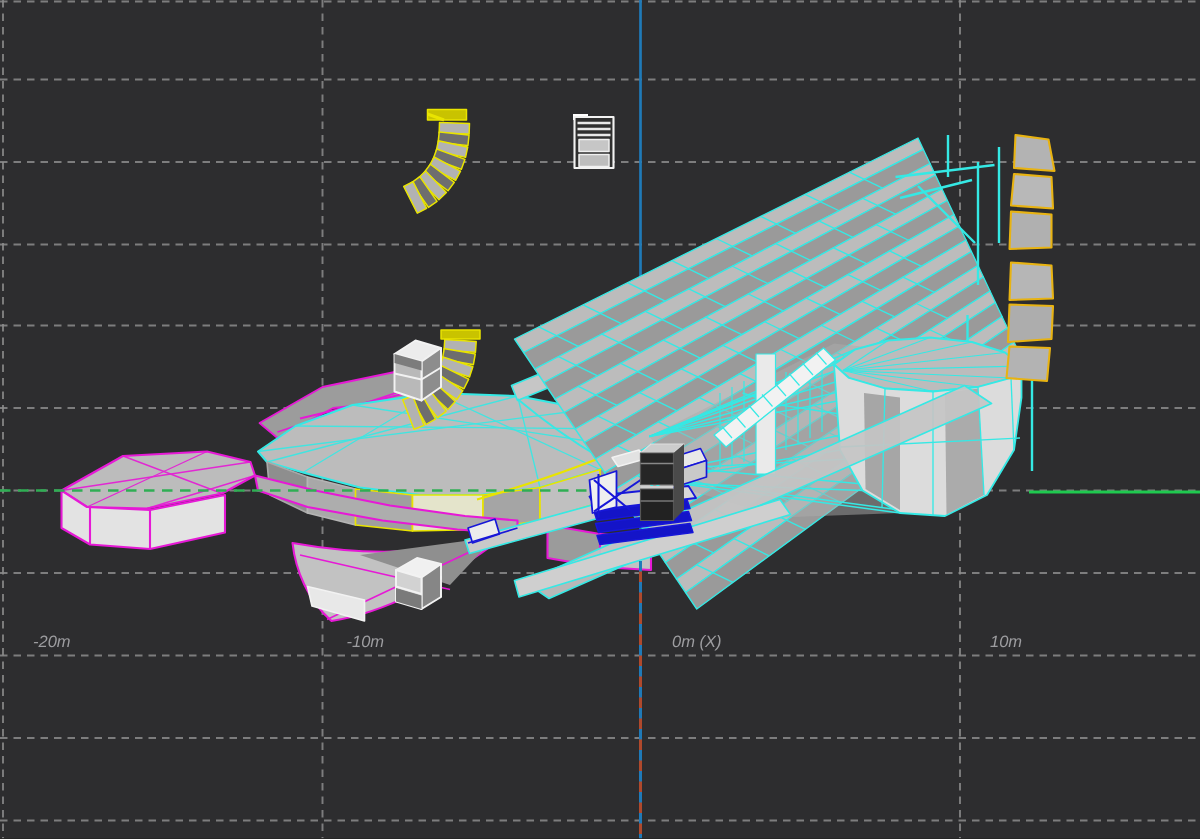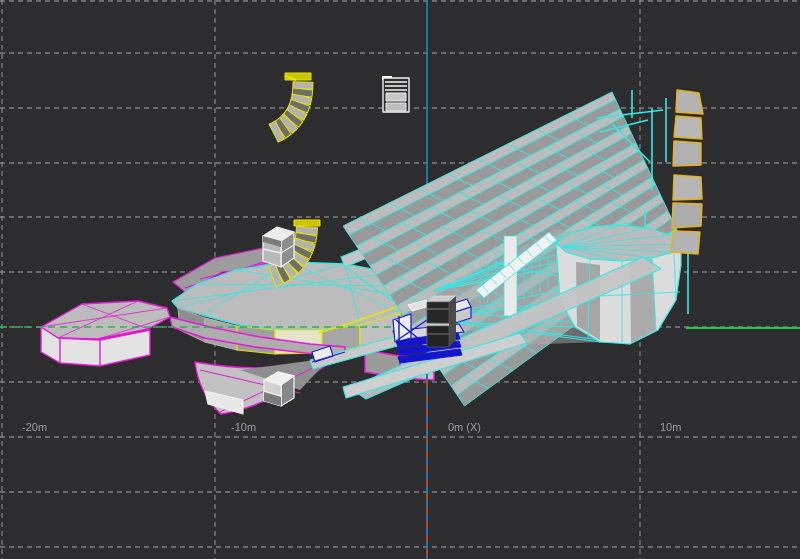--- a/index.html
+++ b/index.html
@@ -1,16 +1,16 @@
 <!DOCTYPE html>
 <html style="--background: #2d2d2f; --grid: #8c8c8c; --label: #9d9da0; --green_axis: #2fae54; --green_solid: #1fc94f; --blue_axis: #1f7ab8; --red_axis: #b0492c; --cyan: #35e9e5; --magenta: #e619d6; --yellow: #e9e400; --gold: #e8b312; --blue_struct: #1717d8; --white_line: #f2f2f2; --fill_light: #bcbcbc; --fill_mid: #9a9a9a; --fill_dark: #7d7d7d; --fill_pale: #e2e2e2;"><head>
 <meta charset="utf-8">
 <style>
   html,body{margin:0;padding:0;background:#222;}
-  #viewport{position:relative;width:800px;height:559px;background:var(--background,#2d2d2f);overflow:hidden;font-family:"Liberation Sans",sans-serif;}
+  #viewport{position:relative;width:800px;height:559px;background:var(--background,#2d2d2f);overflow:hidden;font-family:"Liberation Sans",sans-serif;font-style:italic;}
   svg{display:block}
   .grid-line{stroke:var(--grid,#8c8c8c);stroke-width:1.3;stroke-dasharray:5 4;opacity:.85}
   .axis-label{fill:var(--label,#9d9da0);font-size:11px;font-family:"Liberation Sans",sans-serif}
   .fn{fill:none}
   .sc{stroke:var(--cyan,#35e9e5)} .sc1{stroke:var(--cyan,#35e9e5);stroke-width:.9}
   .sm{stroke:var(--magenta,#e619d6)}
   .sy{stroke:var(--yellow,#e9e400)}
   .sg{stroke:var(--gold,#e8b312)}
   .sb{stroke:var(--blue_struct,#1717d8)}
   .sw{stroke:var(--white_line,#f2f2f2)}

